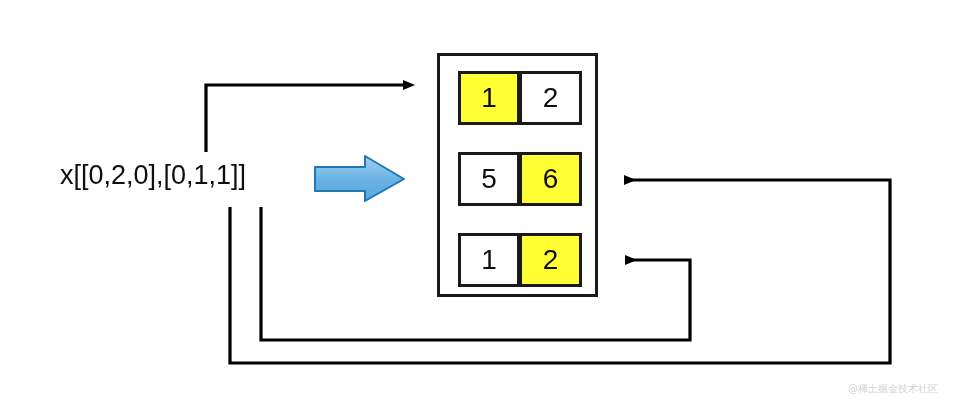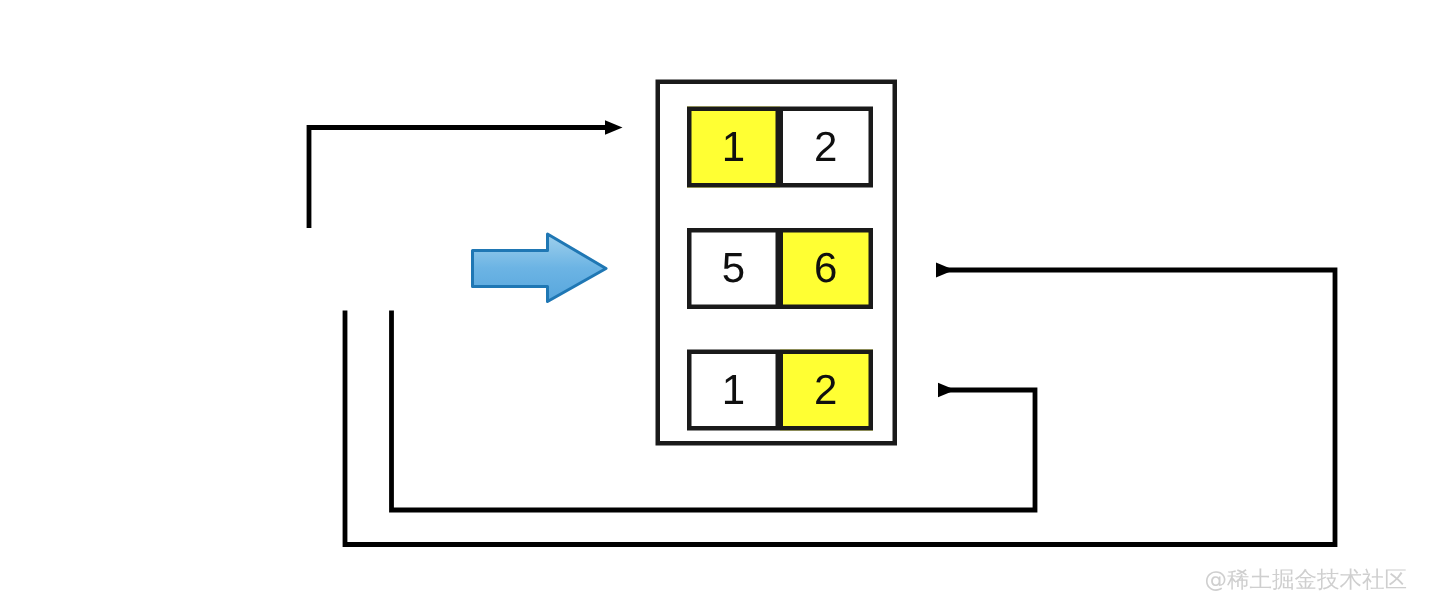--- a/index.html
+++ b/index.html
@@ -52,21 +52,21 @@
     color:#0f0f0f;
     font-family:"Liberation Sans", sans-serif;
   }
   .cell + .cell{border-left-width:2px;}
   .cell.hl{background:#ffff33;}
 
   
   .watermark{
     position:absolute;
     right:16px; bottom:14px;
-    font-size:15px;
+    font-size:10px;
     color:#cfcfcf;
     white-space:nowrap;
     font-family:"DejaVu Sans", sans-serif;
   }
 </style>
 </head>
 <body>
 
 <div id="stage">
 
@@ -95,20 +95,21 @@
 
     <g>
       <path d="M261,207 L261,340 L690,340 L690,260 L626,260" fill="none" stroke="#000000" stroke-width="3.2" marker-end="url(#arrowL)"></path>
     </g>
 
     <g>
       <path d="M315,167 L365,167 L365,156 L404,179 L365,201 L365,191 L315,191 Z" fill="url(#blueGrad)" stroke="#1f77b4" stroke-width="2" stroke-linejoin="round"></path>
     </g>
   </svg>
 
+  <div class="expr">x[[0,2,0],[0,1,1]]</div>
 
   <div class="matrix-box">
 
     <div class="row r0">
       <div class="cell hl">1</div>
       <div class="cell">2</div>
     </div>
 
     <div class="row r1">
       <div class="cell">5</div>

